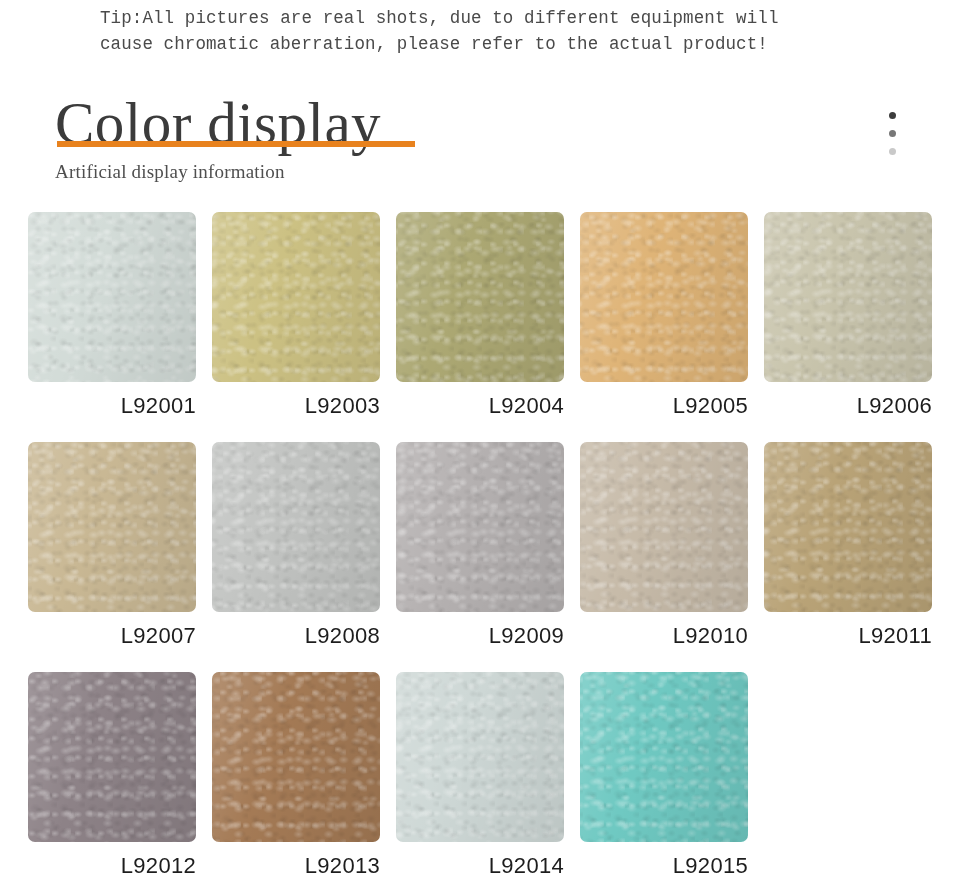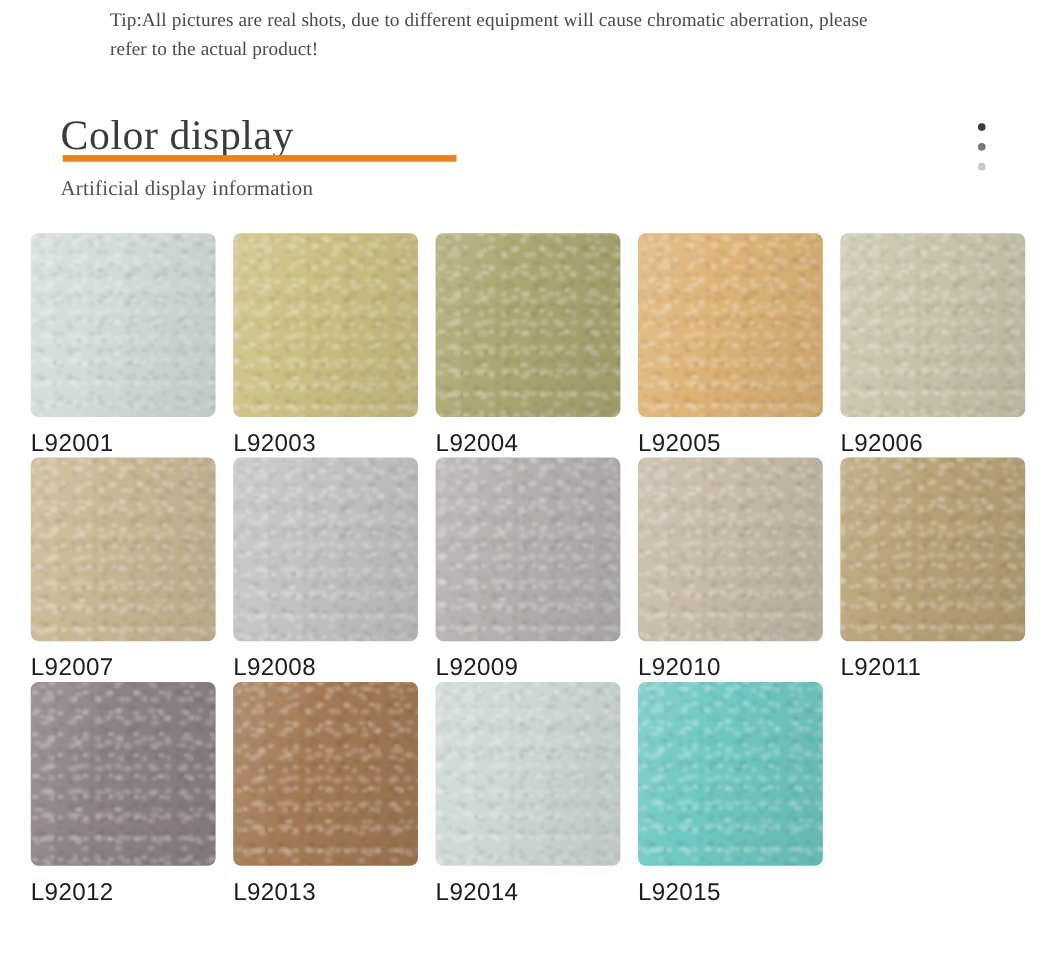--- a/index.html
+++ b/index.html
@@ -14,40 +14,40 @@
     overflow: hidden;
     position: relative;
   }
 
   
   .tip {
     position: absolute;
     left: 100px;
     top: 5px;
     width: 700px;
-    font-family: Liberation Serif, serif;
+    font-family: Liberation Mono, monospace;
     font-size: 17.5px;
     line-height: 26px;
     color: #4a4a4a;
     letter-spacing: 0.1px;
   }
 
   
   .heading-block {
     position: absolute;
     left: 55px;
     top: 92px;
   }
   .title-wrap {
     position: relative;
     display: inline-block;
   }
   .title {
     font-family: "Liberation Serif", serif;
-    font-size: 38px;
+    font-size: 59px;
     line-height: 62px;
     font-weight: 400;
     color: #3b3b3b;
     letter-spacing: 0.5px;
     white-space: nowrap;
   }
   .title-underline {
     position: absolute;
     left: 2px;
     bottom: 7px;
@@ -91,24 +91,24 @@
     left: 28px;
     top: 212px;
     width: 905px;
     display: grid;
     grid-template-columns: repeat(5, 168px);
     column-gap: 16px;
     row-gap: 0;
   }
   .cell {
     width: 168px;
-    height: 204px;
+    height: 230px;
     display: flex;
     flex-direction: column;
-    align-items: flex-start;
+    align-items: flex-end;
   }
   .swatch {
     width: 168px;
     height: 170px;
     border-radius: 7px;
     position: relative;
     overflow: hidden;
   }
   
   .swatch .grain {

